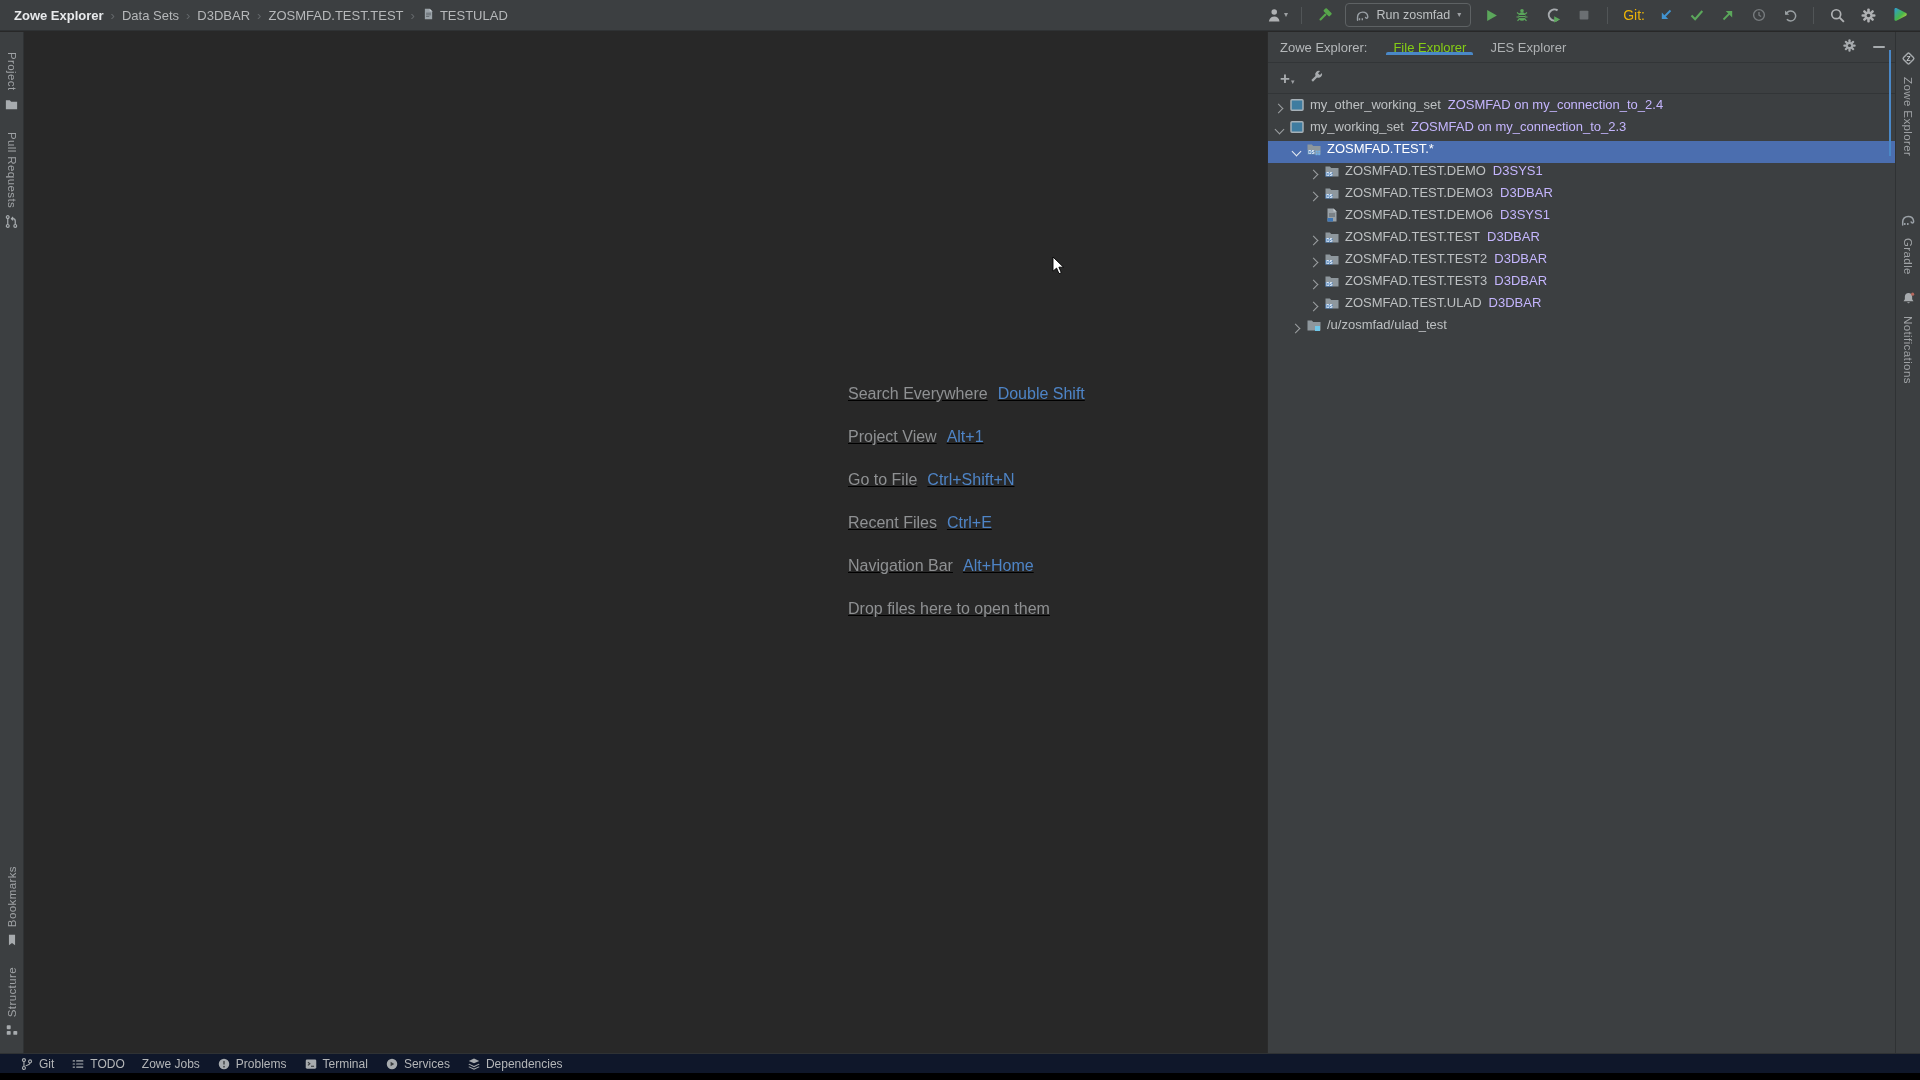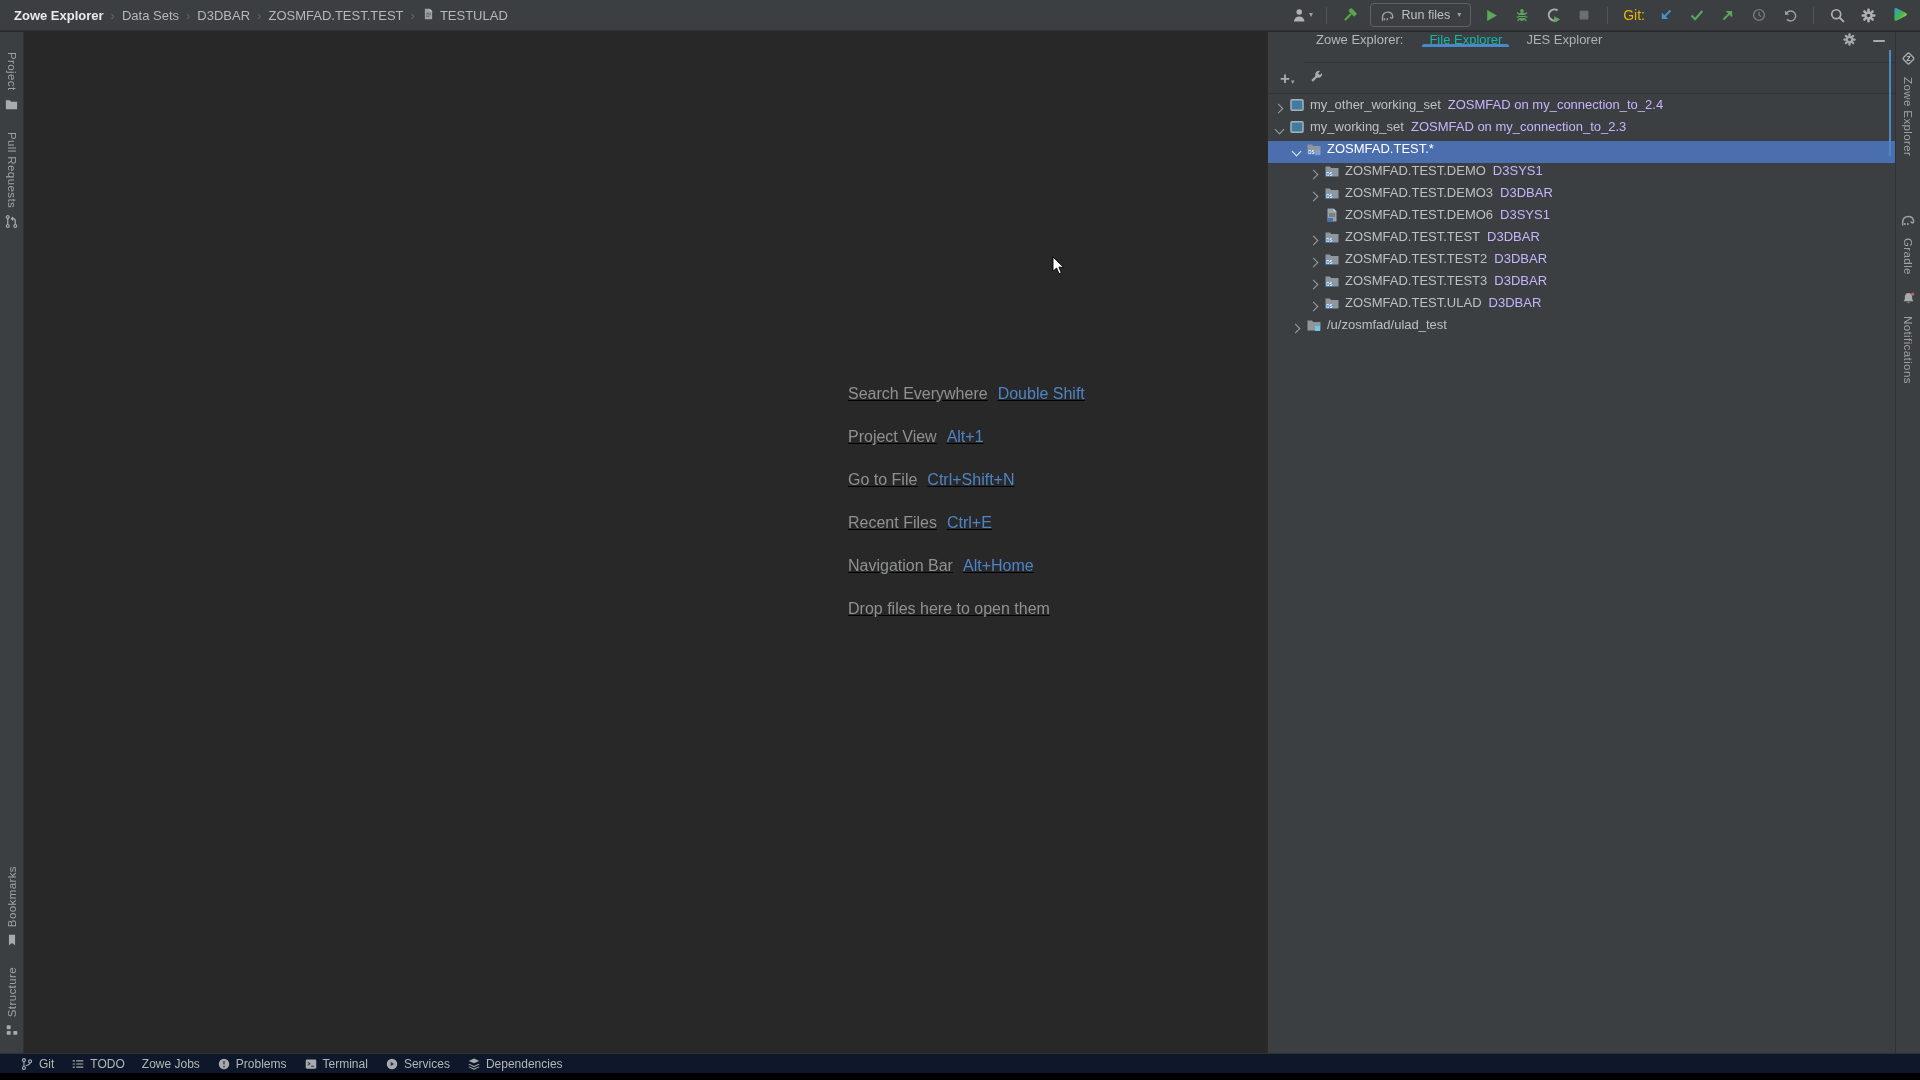--- a/index.html
+++ b/index.html
@@ -60,26 +60,26 @@
   .hints{position:absolute;left:848px;top:384px;text-decoration:underline;}
   .hint-row{display:flex;align-items:baseline;gap:10px;line-height:20px;margin-bottom:23px;font-size:16px;}
   .hint-label{color:#8f9193;}
   .hint-keys{color:#4e84c6;}
   
   .panel{
     position:absolute;top:32px;left:1267px;width:628px;bottom:27px;
     background:#3c3f41;border-left:1px solid #2b2b2b;box-sizing:border-box;
   }
   .panel-header{
-    height:30px;border-bottom:1px solid #323537;display:flex;align-items:flex-start;
-    padding:0 10px 0 12px;font-size:13px;color:#b5b8ba;margin-left:36px;
+    height:30px;border-bottom:1px solid #323537;display:flex;align-items:center;
+    padding:0 10px 0 12px;font-size:13px;color:#b5b8ba;
   }
   .panel-title{display:flex;align-items:center;margin-right:14px;color:#b5b8ba;}
   .ptab{display:flex;align-items:center;padding:0 12px;position:relative;color:#aeb1b3;cursor:default;}
-  .ptab.active{color:#14b8a6;}
+  .ptab.active{color:#84cc16;}
   .ptab.active::after{
     content:"";position:absolute;left:5px;right:5px;bottom:0;height:3px;
     background:#4a88c7;border-radius:2px 2px 0 0;
   }
   .panel-header-right{margin-left:auto;display:flex;align-items:center;gap:16px;}
   .minbar{width:12px;height:2px;background:#a7abae;border-radius:1px;}
   .panel-toolbar{
     height:30px;border-bottom:1px solid #323537;display:flex;align-items:center;gap:15px;padding:0 12px;
   }
   .addbtn{display:flex;align-items:flex-end;color:#a7abae;}
@@ -154,21 +154,21 @@
             <rect x="4" y="1.8" width="8" height="4" rx="1"></rect>
             <rect x="7" y="5.8" width="2" height="8.5" rx="1"></rect>
           </g>
         </svg>
     </span>
     <span class="runbox">
       <svg width="15" height="15" viewBox="0 0 16 16">
           <path d="M2.7 13V9.8C2.7 6.6 5.1 4.4 8.2 4.4c2.9 0 5.1 1.9 5.4 4.6.1 1-.3 1.9-1.2 1.9-.6 0-1-.3-1.2-.9" fill="none" stroke="#9aa0a6" stroke-width="1.5" stroke-linecap="round"></path>
           <path d="M4.8 13v-2.1M7.8 13v-2.1" stroke="#9aa0a6" stroke-width="1.5"></path>
         </svg>
-      <span>Run files</span>
+      <span>Run zosmfad</span>
       <span class="caret">▾</span>
     </span>
     <span class="tb-btn">
       <svg width="15" height="15" viewBox="0 0 14 14">
           <path d="M3 1.8l9 5.2-9 5.2z" fill="#5ba75b"></path>
         </svg>
     </span>
     <span class="tb-btn">
       <svg width="16" height="16" viewBox="0 0 16 16">
           <g stroke="#5ba75b" stroke-width="1.2">

